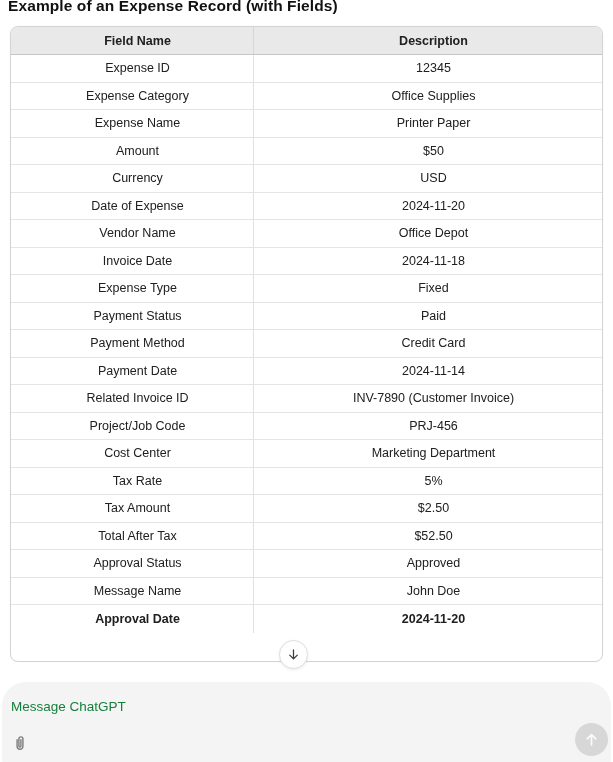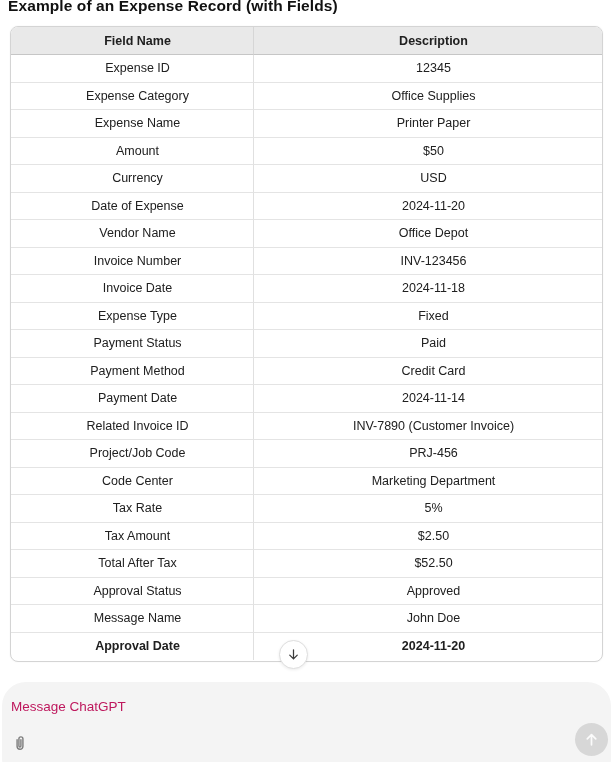--- a/index.html
+++ b/index.html
@@ -38,21 +38,21 @@
     background:#ffffff; border:1px solid #dedede; border-radius:50%;
     display:flex; align-items:center; justify-content:center;
     box-shadow:0 1px 3px rgba(0,0,0,0.08); cursor:pointer; z-index:5;
   }
   .composer {
     position:absolute; left:2px; top:682px; width:609px; height:100px;
     background:#f4f4f4; border-radius:24px; z-index:4;
   }
   .composer-placeholder {
     position:absolute; left:9px; top:17px;
-    font-size:13.5px; color:#be185d; line-height:16px;text-align:right;
+    font-size:13.5px; color:#15803d; line-height:16px;text-align:right;
   }
   .attach-btn {
     position:absolute; left:6px; top:49px; width:24px; height:24px;
     display:flex; align-items:center; justify-content:center; cursor:pointer;
     background:transparent; border:none;
   }
   .send-btn {
     position:absolute; left:573px; top:41px; width:33px; height:33px;
     border-radius:50%; background:#d7d7d7; border:none;
     display:flex; align-items:center; justify-content:center; cursor:pointer;
@@ -97,24 +97,20 @@
           </tr>
           <tr>
             <td class="col-field">Date of Expense</td>
             <td>2024-11-20</td>
           </tr>
           <tr>
             <td class="col-field">Vendor Name</td>
             <td>Office Depot</td>
           </tr>
           <tr>
-            <td class="col-field">Invoice Number</td>
-            <td>INV-123456</td>
-          </tr>
-          <tr>
             <td class="col-field">Invoice Date</td>
             <td>2024-11-18</td>
           </tr>
           <tr>
             <td class="col-field">Expense Type</td>
             <td>Fixed</td>
           </tr>
           <tr>
             <td class="col-field">Payment Status</td>
             <td>Paid</td>
@@ -129,21 +125,21 @@
           </tr>
           <tr>
             <td class="col-field">Related Invoice ID</td>
             <td>INV-7890 (Customer Invoice)</td>
           </tr>
           <tr>
             <td class="col-field">Project/Job Code</td>
             <td>PRJ-456</td>
           </tr>
           <tr>
-            <td class="col-field">Code Center</td>
+            <td class="col-field">Cost Center</td>
             <td>Marketing Department</td>
           </tr>
           <tr>
             <td class="col-field">Tax Rate</td>
             <td>5%</td>
           </tr>
           <tr>
             <td class="col-field">Tax Amount</td>
             <td>$2.50</td>
           </tr>

